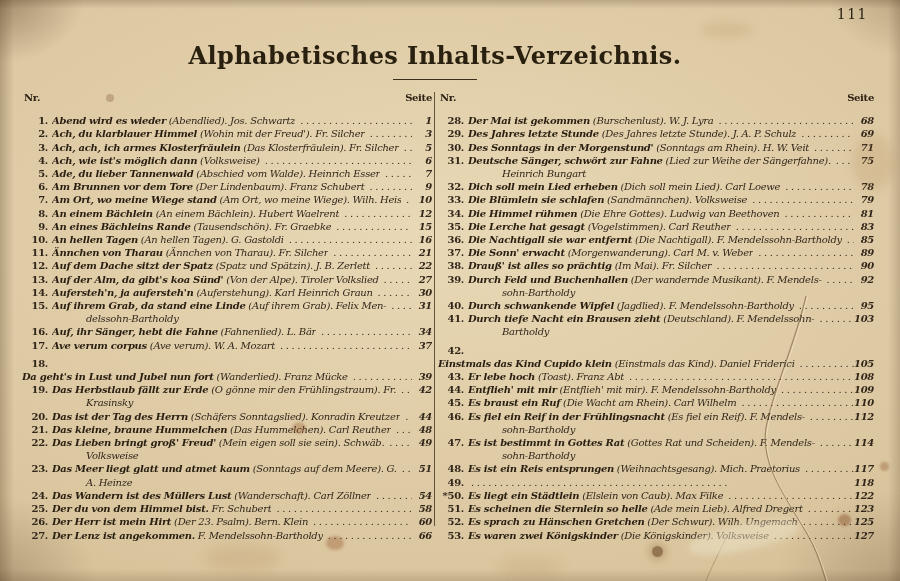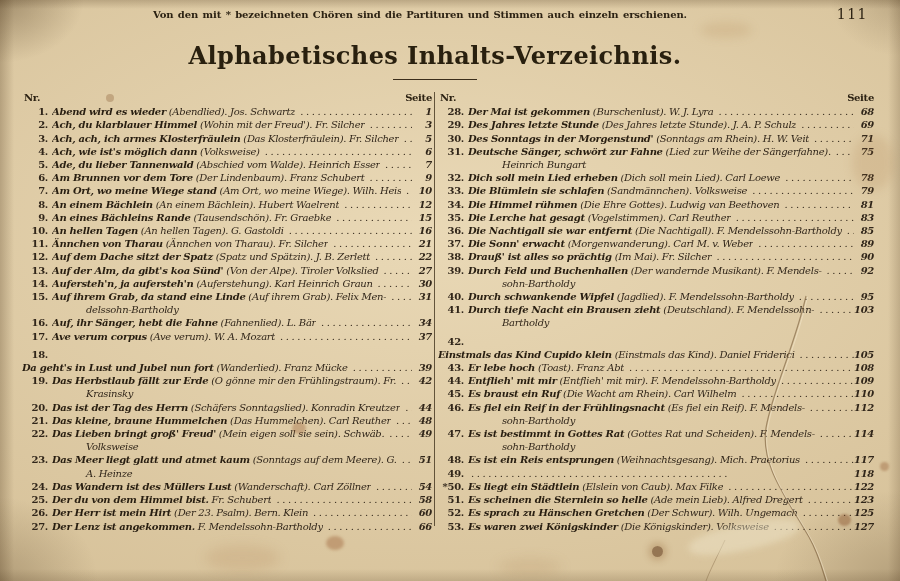--- a/index.html
+++ b/index.html
@@ -38,21 +38,21 @@
     position:absolute;top:79px;left:393px;width:84px;height:1px;background:#3b2e1b;
   }
   .columns{
     position:absolute;left:22px;top:91px;right:26px;
     display:flex;align-items:flex-start;
     font-size:10px;letter-spacing:-0.3px;line-height:13.2px;
   }
   .col-left{width:410px;flex:none;}
   .col-right{flex:1;min-width:0;}
   .divider{flex:none;width:1px;height:434px;background:rgba(62,47,26,.78);margin:1px 3px 0 2px;}
-  .col-head{display:flex;justify-content:space-between;font-weight:bold;margin-bottom:1px;color:#2c2213;}
+  .col-head{display:flex;justify-content:space-between;font-weight:bold;margin-bottom:10px;color:#2c2213;}
   .col-head .nr{padding-left:2px;}
   .entry{display:flex;}
   .entry.gap{margin-top:5px;flex-direction:column;}
   .num{flex:none;width:26px;text-align:right;font-weight:bold;padding-right:4px;box-sizing:content-box;}
   .ebody{flex:1;display:flex;align-items:flex-start;min-width:0;font-style:italic;}
   .etxt{flex:0 1 auto;white-space:nowrap;min-width:0;overflow:hidden;margin-right:2px;}
   .etxt b{color:#281e11;}
   .etxt .l2{display:block;padding-left:34px;}
   .lead{flex:1 1 4px;min-width:4px;overflow:hidden;white-space:nowrap;color:#32271a;padding:0 2px 0 3px;}
   .lead::after{content:" .  .  .  .  .  .  .  .  .  .  .  .  .  .  .  .  .  .  .  .  .  .  .  .  .  .  .  .  .  .  .  .  .  .  .  .  .  .  .  .  .  .  .  .  .";}
@@ -63,21 +63,20 @@
     position:absolute;left:688px;top:524px;width:112px;height:26px;
     background:rgba(238,227,200,.5);border-radius:45%;
     transform:rotate(-12deg);filter:blur(3px);pointer-events:none;
   }
 </style>
 </head>
 <body>
 
 <div class="page">
 
-  <div class="top-note">Von den mit * bezeichneten Chören sind die Partituren und Stimmen auch einzeln erschienen.</div>
   <div class="folio">111</div>
 
   <div class="main-title">Alphabetisches Inhalts-Verzeichnis.</div>
   <div class="title-rule"></div>
 
   <div class="columns">
     <div class="col-left">
       <div class="col-head">
         <span class="nr">Nr.</span>
         <span class="seite">Seite</span>

